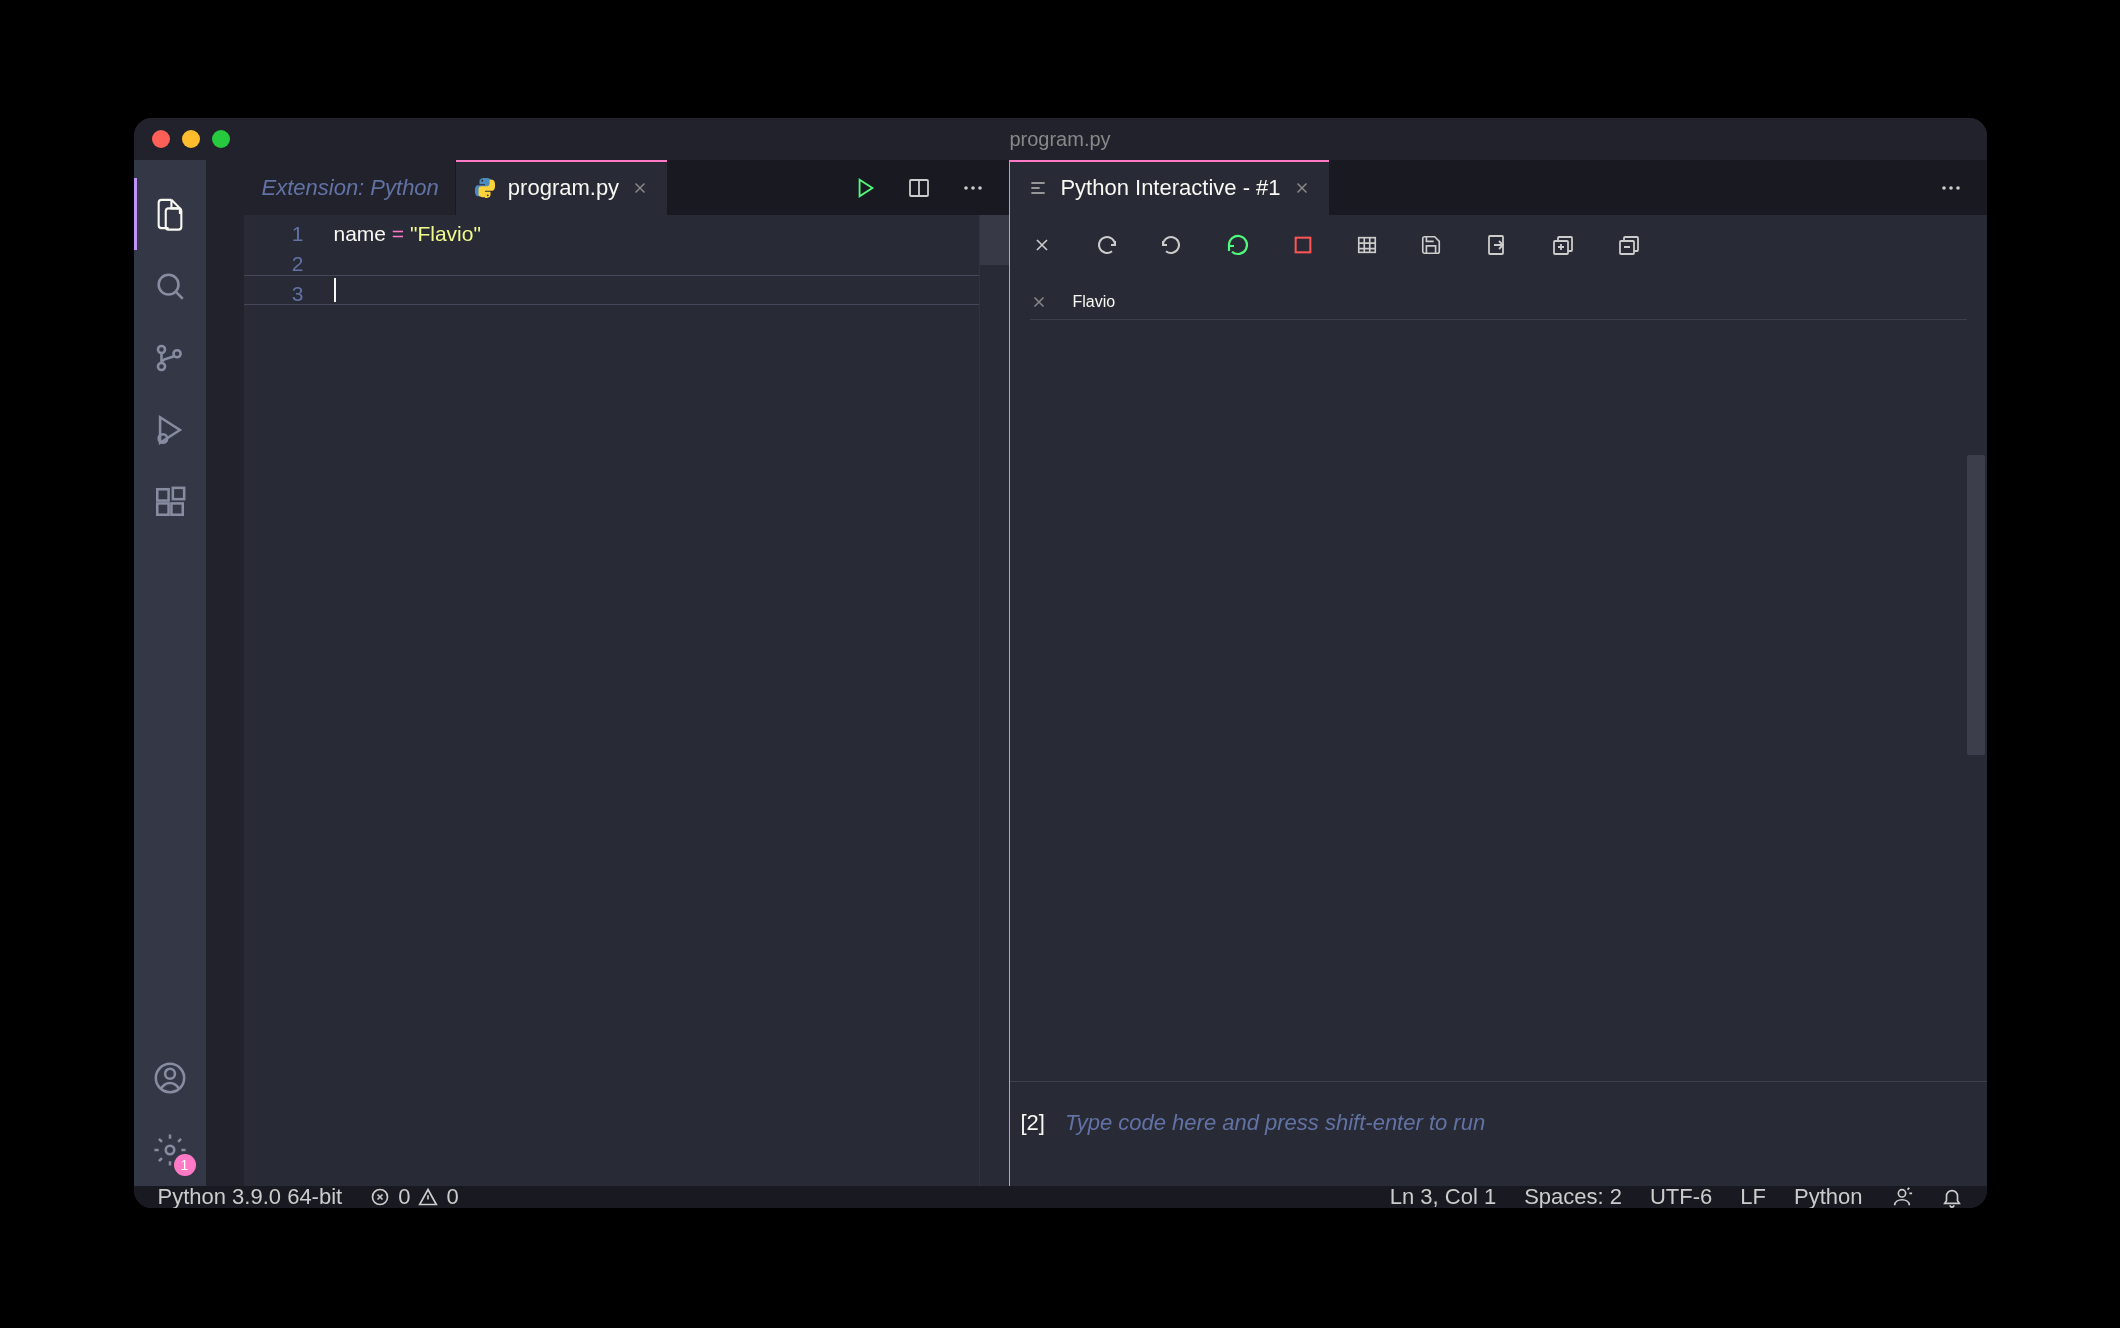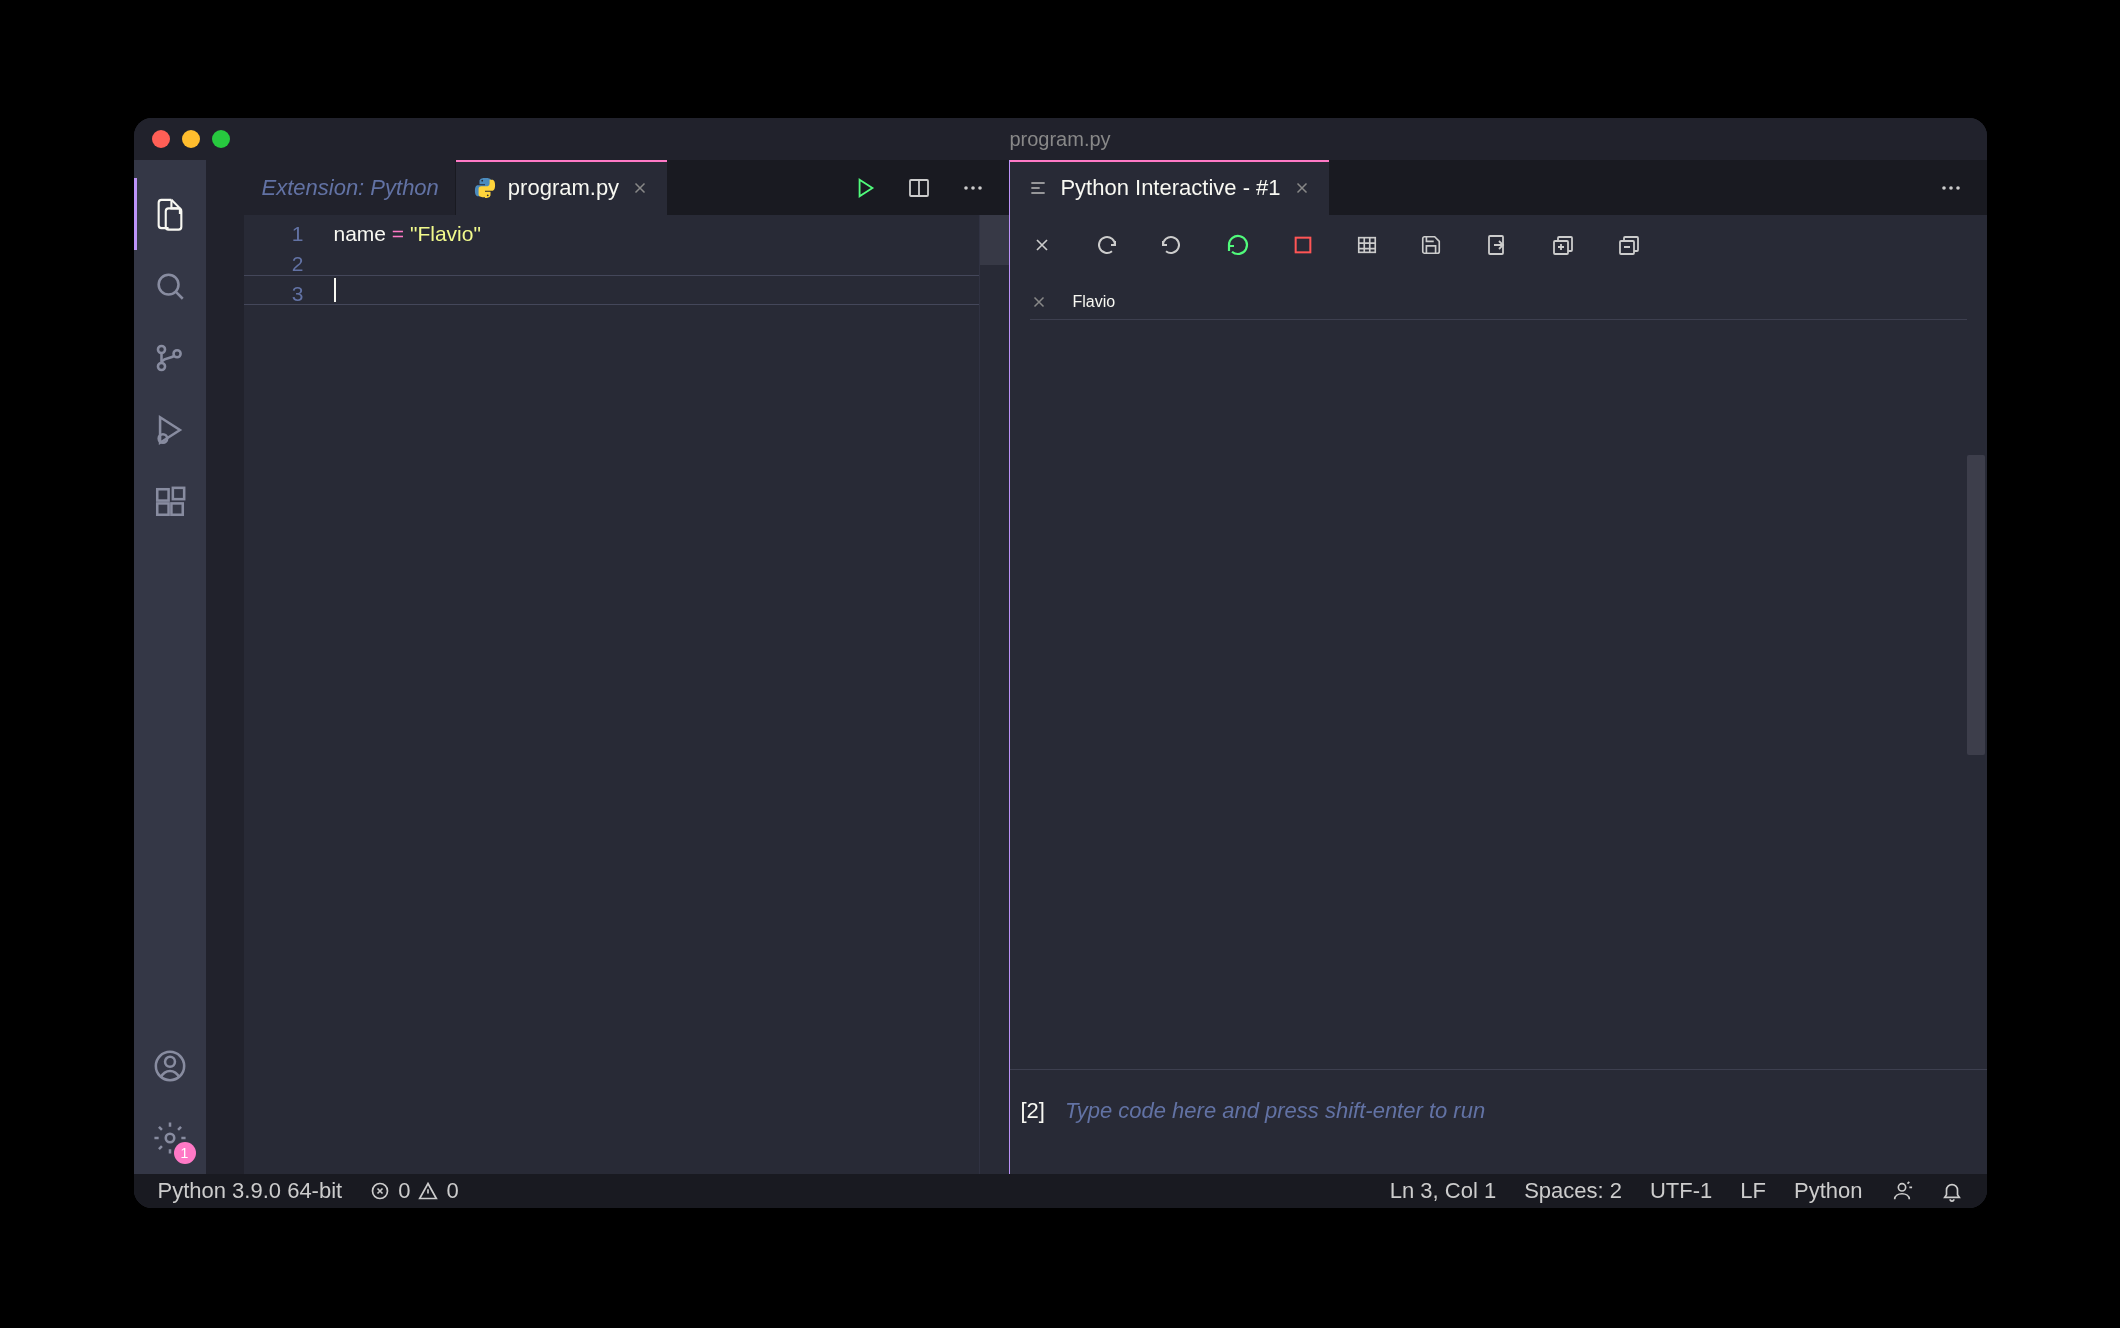--- a/index.html
+++ b/index.html
@@ -307,21 +307,21 @@
       position: absolute;
       right: 2px;
       top: 180px;
       width: 18px;
       height: 300px;
       background: rgba(180,180,200,0.15);
       border-radius: 2px;
     }
     
     .statusbar {
-      height: 34px;
+      height: 22px;
       background: #191a21;
       display: flex;
       align-items: center;
       padding: 0 24px;
       color: #ccc;
       font-size: 22px;
       gap: 28px;
       flex-shrink: 0;
     }
     .status-item {
@@ -589,21 +589,21 @@
       <span>0</span>
     </div>
     <div class="status-spacer"></div>
     <div class="status-item">
         <span>Ln 3, Col 1</span>
       </div>
     <div class="status-item">
         <span>Spaces: 2</span>
       </div>
     <div class="status-item">
-        <span>UTF-1</span>
+        <span>UTF-6</span>
       </div>
     <div class="status-item">
         <span>LF</span>
       </div>
     <div class="status-item">
         <span>Python</span>
       </div>
     <div class="status-item">
       <svg width="22" height="22" viewBox="0 0 24 24" fill="none" stroke="currentColor" stroke-width="1.8">
           <circle cx="12" cy="8" r="4"></circle>

